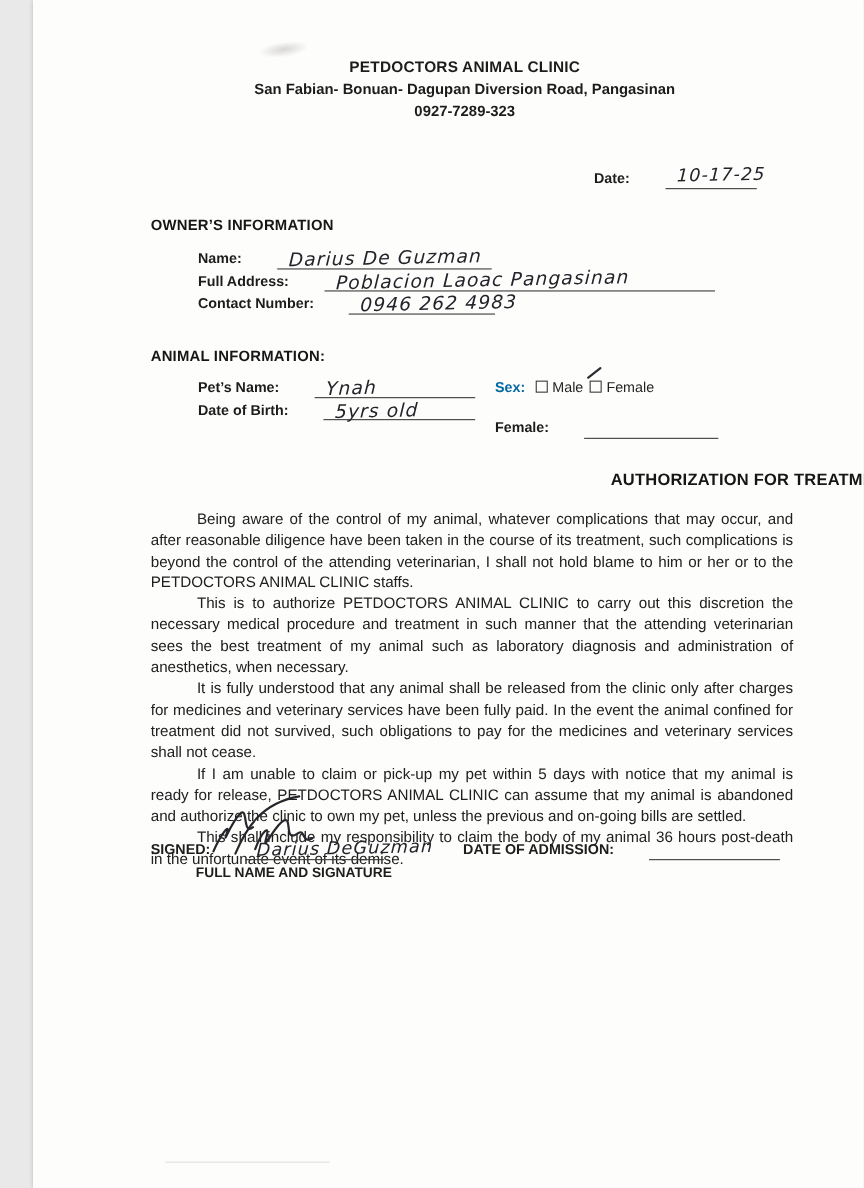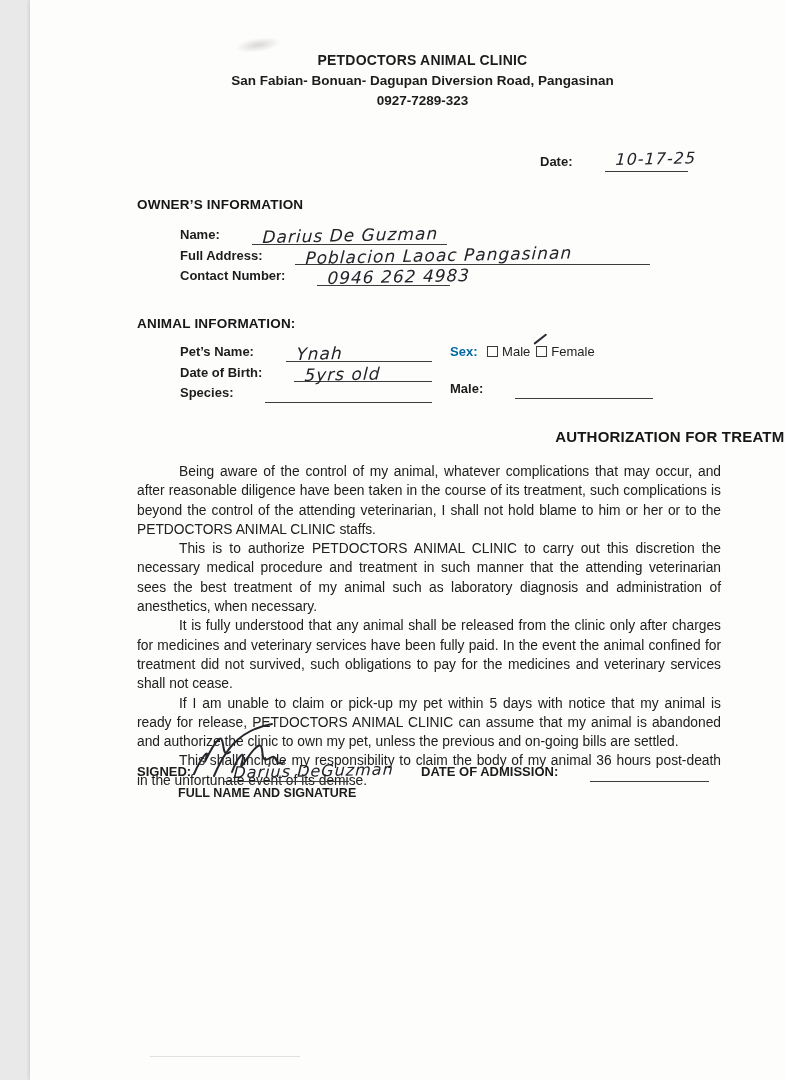--- a/index.html
+++ b/index.html
@@ -125,35 +125,29 @@
       <span class="fill">
         <span class="hw">Ynah</span>
       </span>
     </div>
     <div class="row row-dob">
       <span class="lbl">Date of Birth:</span>
       <span class="fill">
         <span class="hw">5yrs old</span>
       </span>
     </div>
-    <div class="row row-species">
-      <span class="lbl">Species:</span>
-      <span class="fill">
-        <span class="hw"></span>
-      </span>
-    </div>
   </div>
 
   <div class="sex-row">
     <span class="lbl">Sex:</span>
     <span class="cbox"></span><span>Male</span><span class="cbox checked"></span><span>Female</span>
   </div>
 
   <div class="row breed-row">
-    <span class="lbl">Male:</span>
+    <span class="lbl">Female:</span>
     <span class="fill">
       <span class="hw"></span>
     </span>
   </div>
 
   <div class="auth-title">AUTHORIZATION FOR TREATMENT</div>
   <div class="auth-body">
     <p>Being aware of the control of my animal, whatever complications that may occur, and after reasonable diligence have been taken in the course of its treatment, such complications is beyond the control of the attending veterinarian, I shall not hold blame to him or her or to the PETDOCTORS ANIMAL CLINIC staffs.</p>
     <p>This is to authorize PETDOCTORS ANIMAL CLINIC to carry out this discretion the necessary medical procedure and treatment in such manner that the attending veterinarian sees the best treatment of my animal such as laboratory diagnosis and administration of anesthetics, when necessary.</p>
     <p>It is fully understood that any animal shall be released from the clinic only after charges for medicines and veterinary services have been fully paid. In the event the animal confined for treatment did not survived, such obligations to pay for the medicines and veterinary services shall not cease.</p>

